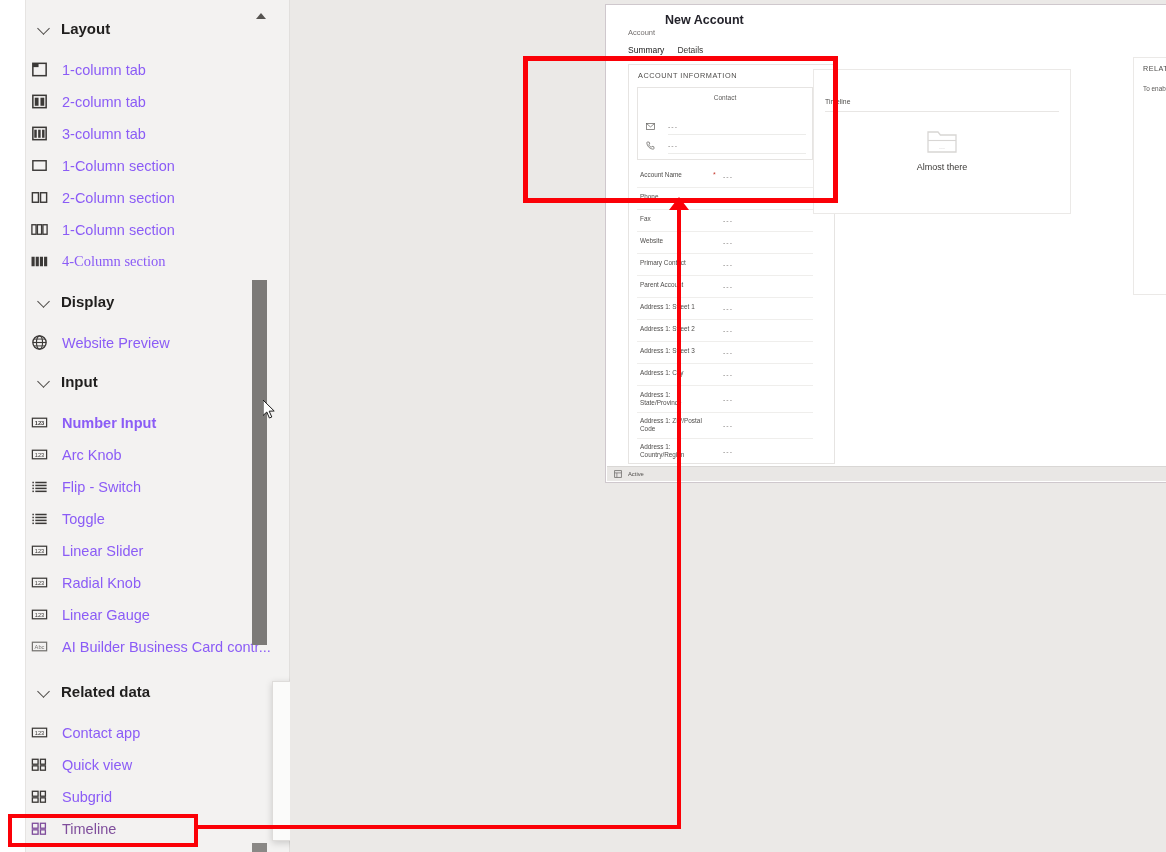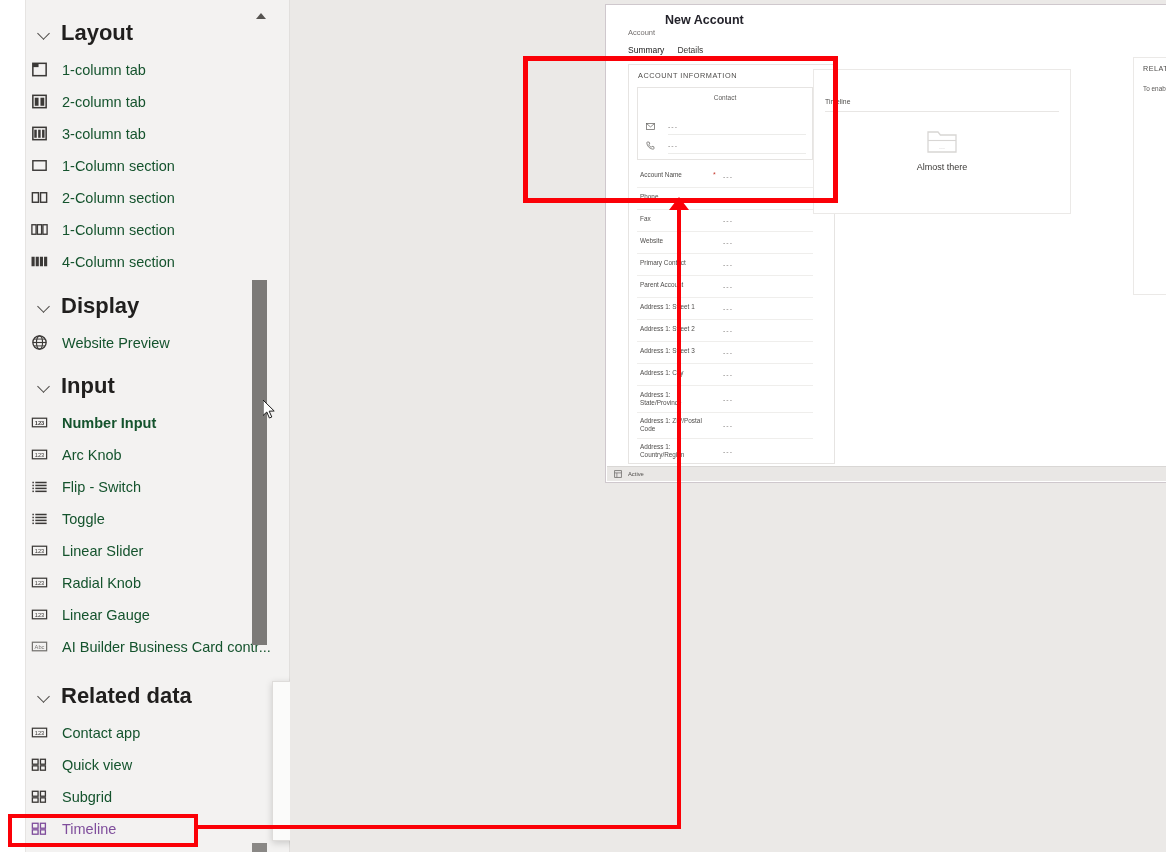--- a/index.html
+++ b/index.html
@@ -15,33 +15,33 @@
     position:absolute;left:0;top:0;width:290px;height:852px;
     background:#f3f2f1;border-right:1px solid #e1dfdd;
     box-sizing:border-box;overflow:hidden;
   }
   #sidebar-edge{
     position:absolute;left:0;top:0;width:25px;height:852px;
     background:#ffffff;border-right:1px solid #e6e4e2;
   }
   .grp{
     position:absolute;left:38px;display:flex;align-items:center;gap:10px;
-    font-size:22px;font-weight:bold;color:#201f1e;
+    font-size:15px;font-weight:bold;color:#201f1e;
   }
   .chev{
     display:inline-block;width:13px;height:13px;position:relative;
   }
   .chev:before{
     content:"";position:absolute;left:1px;top:2px;width:8px;height:8px;
     border-right:1.6px solid #4a4845;border-bottom:1.6px solid #4a4845;
     transform:rotate(45deg);
   }
   .item{
     position:absolute;left:30px;display:flex;align-items:center;gap:13px;
-    font-size:14.5px;color:#14532d;white-space:nowrap;
+    font-size:14.5px;color:#8b5cf6;white-space:nowrap;
   }
   .item .ico{width:19px;height:19px;flex:none;display:block;}
   .item.sel{color:#7f4e9c;}
   .item.sel .ico *{stroke:#7f4e9c !important;fill:#7f4e9c;}
   .item.sel .ico rect{fill:none;stroke:#7f4e9c !important;}
 
   
   #sb-track{position:absolute;right:24px;top:0;width:13px;height:852px;background:transparent;}
   #sb-up{
     position:absolute;right:23px;top:13px;width:0;height:0;
@@ -199,21 +199,21 @@
     <span>2-Column section</span>
   </div>
   <div class="item" style="top:220px;">
     <svg class="ico" viewBox="0 0 20 20">
       <rect x="2" y="5" width="4.4" height="10" fill="none" stroke="#3b3937" stroke-width="1.4"></rect>
       <rect x="7.8" y="5" width="4.4" height="10" fill="none" stroke="#3b3937" stroke-width="1.4"></rect>
       <rect x="13.6" y="5" width="4.4" height="10" fill="none" stroke="#3b3937" stroke-width="1.4"></rect>
     </svg>
     <span>1-Column section</span>
   </div>
-  <div class="item" style="top:252px;">
+  <div class="item" style="top:252px;font-family:Liberation Serif, serif;">
     <svg class="ico" viewBox="0 0 20 20">
       <rect x="1.6" y="5" width="3.3" height="10" fill="#3b3937"></rect>
       <rect x="6" y="5" width="3.3" height="10" fill="#3b3937"></rect>
       <rect x="10.4" y="5" width="3.3" height="10" fill="#3b3937"></rect>
       <rect x="14.8" y="5" width="3.3" height="10" fill="#3b3937"></rect>
     </svg>
     <span>4-Column section</span>
   </div>
 
   <div class="grp" style="top:293px;">

